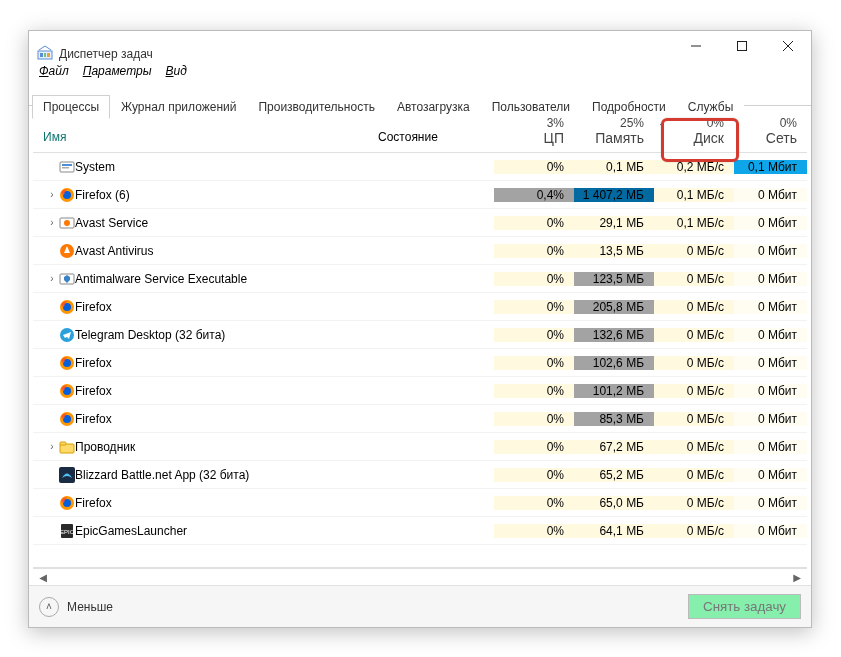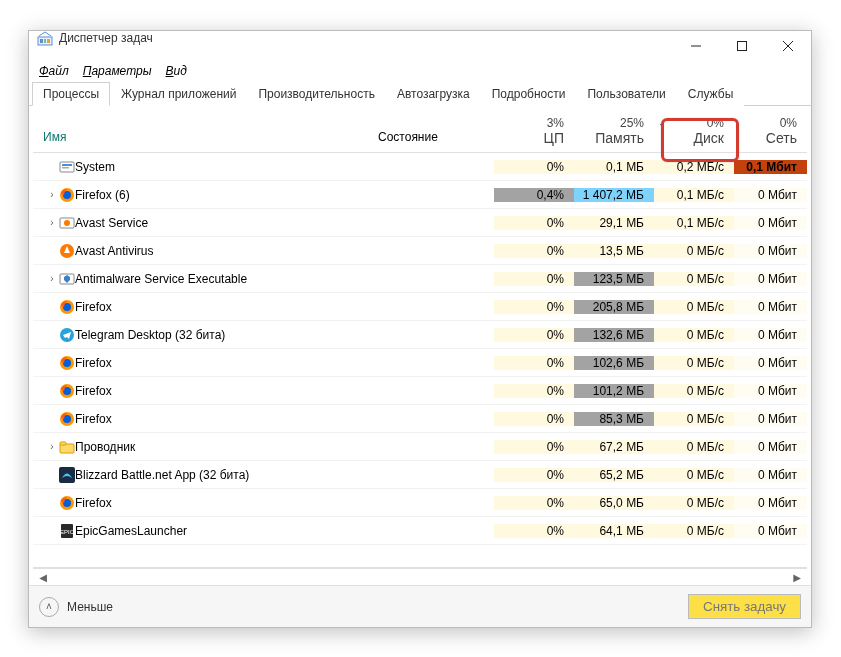--- a/index.html
+++ b/index.html
@@ -15,21 +15,21 @@
   .window {
     position: absolute;
     left: 28px; top: 30px;
     width: 784px; height: 598px;
     background: #fff;
     border: 1px solid #bbb;
     box-shadow: 0 4px 20px rgba(0,0,0,0.25);
     display: flex; flex-direction: column;
   }
   .titlebar {
-    display: flex; align-items: flex-start;
+    display: flex; align-items: flex-end;
     height: 30px; padding-left: 8px;
     color: #333;
   }
   .titlebar .icon { width: 16px; height: 16px; margin-right: 6px; }
   .titlebar .title { flex: 1; font-size: 12px; }
   .win-controls { display: flex; }
   .win-btn { width: 46px; height: 30px; display: flex; align-items: center; justify-content: center; }
   .win-btn svg { stroke: #222; stroke-width: 1; fill: none; }
   .menubar {
     display: flex; gap: 14px; padding: 3px 10px 3px 10px;
@@ -41,21 +41,21 @@
     display: flex; border-bottom: 1px solid #d0d0d0;
     padding-left: 3px; font-size: 12px;
   }
   .tab {
     padding: 4px 10px;
     border: 1px solid transparent;
     border-bottom: none;
     background: #fff;
     color: #333;
     position: relative;
-    top: 1px;
+    top: 14px;
   }
   .tab.active {
     border-color: #d0d0d0;
     border-bottom: 1px solid #fff;
     background: #fff;
   }
   .grid {
     flex: 1; display: flex; flex-direction: column;
     overflow: hidden; margin: 6px 4px 0 4px;
     border-bottom: 1px solid #e0e0e0;
@@ -78,36 +78,36 @@
   }
   .rows { overflow-y: scroll; overflow-x: hidden; flex: 1; }
   .row { display: flex; align-items: center; height: 28px; border-bottom: 1px solid #f2f2f2;}
   .row .cell-name { flex: 1; display: flex; align-items: center; padding-left: 12px; }
   .row .expander { width: 14px; text-align: center; color: #666; font-size: 10px;}
   .row .proc-icon { width: 16px; height: 16px; display:flex; align-items:center; justify-content:center; font-size: 12px; border-radius:3px;}
   .row .cell-status { width: 120px; }
   .row .cell-num { width: 80px; text-align: right; padding-right: 10px; font-size: 12px; }
   .row .cell-num.heat-low { background: #fff9e0; }
   .row .cell-num.heat-med { background: #a3a3a3; }
-  .row .cell-num.heat-hi  { background: #7dd3fc; }
+  .row .cell-num.heat-hi  { background: #0369a1; }
   .hscroll {
     height: 17px; display:flex; align-items:center;
     border-top: 1px solid #e0e0e0;
     justify-content: space-between;
     padding: 0 2px; margin: 0 4px;
   }
   .hscroll .arr { width:16px;height:16px; display:flex;align-items:center;justify-content:center;color:#666; font-size:10px;}
   .footer {
     display: flex; align-items: center; justify-content: space-between;
     padding: 8px 10px; border-top: 1px solid #e0e0e0;
     background: #f6f6f6;
   }
   .fewer { display:flex; align-items:center; gap:8px; color: #333; }
   .fewer .circ { width:20px;height:20px;border:1px solid #aaa;border-radius:50%; display:flex;align-items:center;justify-content:center; font-size:10px;color:#555;}
-  .end-task { padding: 4px 14px; border:1px solid #bbb; background:#fde047; color:#777; }
+  .end-task { padding: 4px 14px; border:1px solid #bbb; background:#86efac; color:#777; }
   .sort-chevron { position:absolute; left:4px; top:6px; font-size:9px; color:#555;}
 </style>
 </head>
 <body>
 
 <div class="window">
   <div class="titlebar">
     <span class="icon">
       <svg width="16" height="16" viewBox="0 0 16 16">
           <rect x="1" y="6" width="14" height="8" fill="#e6f0ff" stroke="#5a8dd6"></rect>
@@ -142,22 +142,22 @@
     <span>Файл</span>
     <span>Параметры</span>
     <span>Вид</span>
   </div>
 
   <div class="tabs">
     <div class="tab active">Процессы</div>
     <div class="tab">Журнал приложений</div>
     <div class="tab">Производительность</div>
     <div class="tab">Автозагрузка</div>
+    <div class="tab">Пользователи</div>
     <div class="tab">Подробности</div>
-    <div class="tab">Пользователи</div>
     <div class="tab">Службы</div>
   </div>
 
   <div class="grid">
     <div class="header-row" style="position:relative;">
       <div class="col-name">Имя</div>
       <div class="col-status">Состояние</div>
       <div class="col-num">
         <span>3%</span>
         <small>ЦП</small>
@@ -187,21 +187,21 @@
                 <rect x="3" y="5" width="10" height="2" fill="#4a90d9"></rect>
                 <rect x="3" y="8" width="7" height="1.5" fill="#aaa"></rect>
               </svg>
             </span>
       <span>System</span>
     </div>
     <div class="cell-status"></div>
     <div class="cell-num heat-low">0%</div>
     <div class="cell-num heat-low">0,1 МБ</div>
     <div class="cell-num heat-low">0,2 МБ/с</div>
-    <div class="cell-num" style="width:73px;background:#c2410c;font-weight:bold;">0,1 Мбит</div>
+    <div class="cell-num" style="width:73px;background:#0ea5e9;">0,1 Мбит</div>
         </div>
         <div class="row">
     <div class="cell-name">
       <span class="expander">›</span>
       <span class="proc-icon">
               <svg width="16" height="16" viewBox="0 0 16 16">
                 <circle cx="8" cy="8" r="7" fill="#ff9500"></circle>
                 <circle cx="8" cy="8" r="4" fill="#0060df"></circle>
                 <path d="M2 6 Q4 2 8 2 Q5 5 5 8 Q3 8 2 6" fill="#ff5722"></path>
               </svg>

